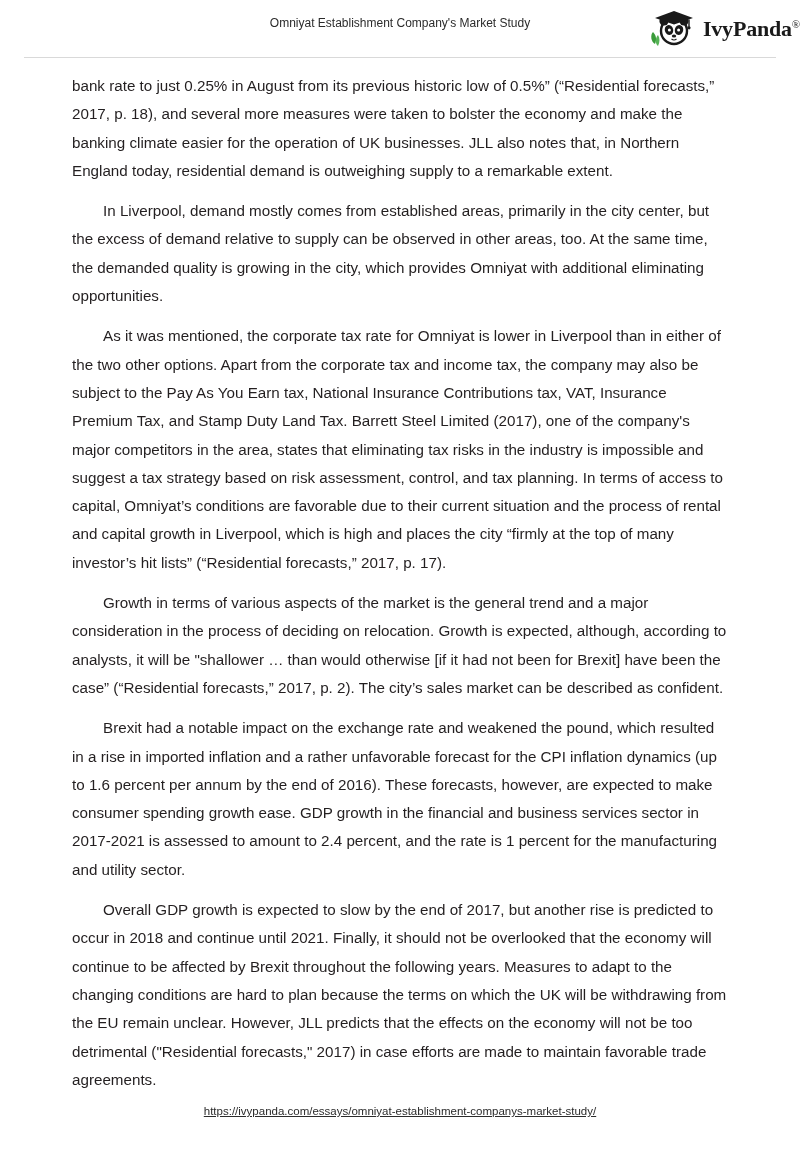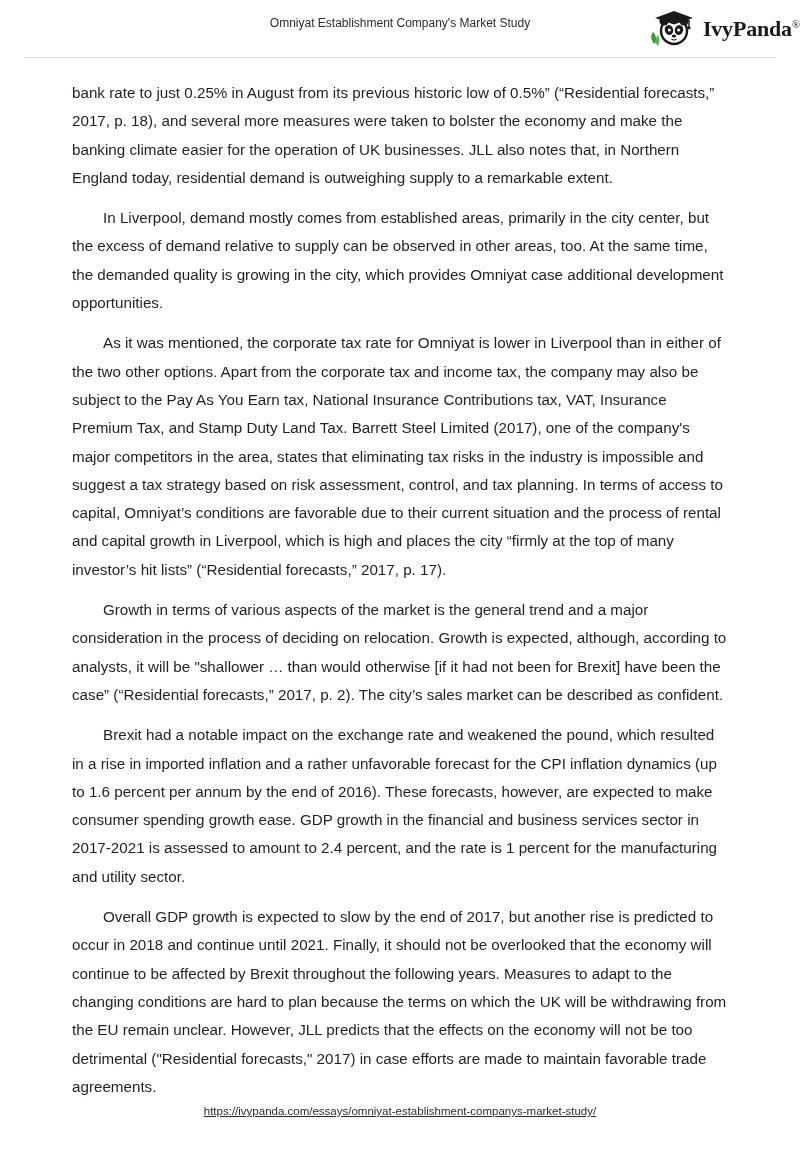--- a/index.html
+++ b/index.html
@@ -77,21 +77,21 @@
     background: #d9d9d9;
   }
   
   .content {
     position: absolute;
     top: 68px;
     left: 72px;
     width: 656px;
   }
   .content p {
-    margin: 11px 0 0 0;
+    margin: 4px 0 0 0;
     font-size: 15.2px;
     line-height: 28.3px;
     color: #231f20;
     text-align: left;
     font-family: "Liberation Sans", sans-serif;
   }
   .content p.indent {
     text-indent: 31px;
   }
   .content p + p {
@@ -144,21 +144,21 @@
         </svg>
       </span>
       <span class="brand-text"><span>IvyPanda</span><span class="reg">®</span></span>
     </div>
     <div class="header-title">Omniyat Establishment Company's Market Study</div>
   </div>
   <div class="header-rule"></div>
 
   <div class="content">
     <p>bank rate to just 0.25% in August from its previous historic low of 0.5%” (“Residential forecasts,” 2017, p. 18), and several more measures were taken to bolster the economy and make the banking climate easier for the operation of UK businesses. JLL also notes that, in Northern England today, residential demand is outweighing supply to a remarkable extent.</p>
-    <p class="indent">In Liverpool, demand mostly comes from established areas, primarily in the city center, but the excess of demand relative to supply can be observed in other areas, too. At the same time, the demanded quality is growing in the city, which provides Omniyat case additional development opportunities.</p>
+    <p class="indent">In Liverpool, demand mostly comes from established areas, primarily in the city center, but the excess of demand relative to supply can be observed in other areas, too. At the same time, the demanded quality is growing in the city, which provides Omniyat with additional eliminating opportunities.</p>
     <p class="indent">As it was mentioned, the corporate tax rate for Omniyat is lower in Liverpool than in either of the two other options. Apart from the corporate tax and income tax, the company may also be subject to the Pay As You Earn tax, National Insurance Contributions tax, VAT, Insurance Premium Tax, and Stamp Duty Land Tax. Barrett Steel Limited (2017), one of the company's major competitors in the area, states that eliminating tax risks in the industry is impossible and suggest a tax strategy based on risk assessment, control, and tax planning. In terms of access to capital, Omniyat’s conditions are favorable due to their current situation and the process of rental and capital growth in Liverpool, which is high and places the city “firmly at the top of many investor’s hit lists” (“Residential forecasts,” 2017, p. 17).</p>
     <p class="indent">Growth in terms of various aspects of the market is the general trend and a major consideration in the process of deciding on relocation. Growth is expected, although, according to analysts, it will be "shallower … than would otherwise [if it had not been for Brexit] have been the case” (“Residential forecasts,” 2017, p. 2). The city’s sales market can be described as confident.</p>
     <p class="indent">Brexit had a notable impact on the exchange rate and weakened the pound, which resulted in a rise in imported inflation and a rather unfavorable forecast for the CPI inflation dynamics (up to 1.6 percent per annum by the end of 2016). These forecasts, however, are expected to make consumer spending growth ease. GDP growth in the financial and business services sector in 2017-2021 is assessed to amount to 2.4 percent, and the rate is 1 percent for the manufacturing and utility sector.</p>
     <p class="indent">Overall GDP growth is expected to slow by the end of 2017, but another rise is predicted to occur in 2018 and continue until 2021. Finally, it should not be overlooked that the economy will continue to be affected by Brexit throughout the following years. Measures to adapt to the changing conditions are hard to plan because the terms on which the UK will be withdrawing from the EU remain unclear. However, JLL predicts that the effects on the economy will not be too detrimental ("Residential forecasts," 2017) in case efforts are made to maintain favorable trade agreements.</p>
   </div>
 
   <div class="footer-link">
     <a href="#">https://ivypanda.com/essays/omniyat-establishment-companys-market-study/</a>
   </div>
 

